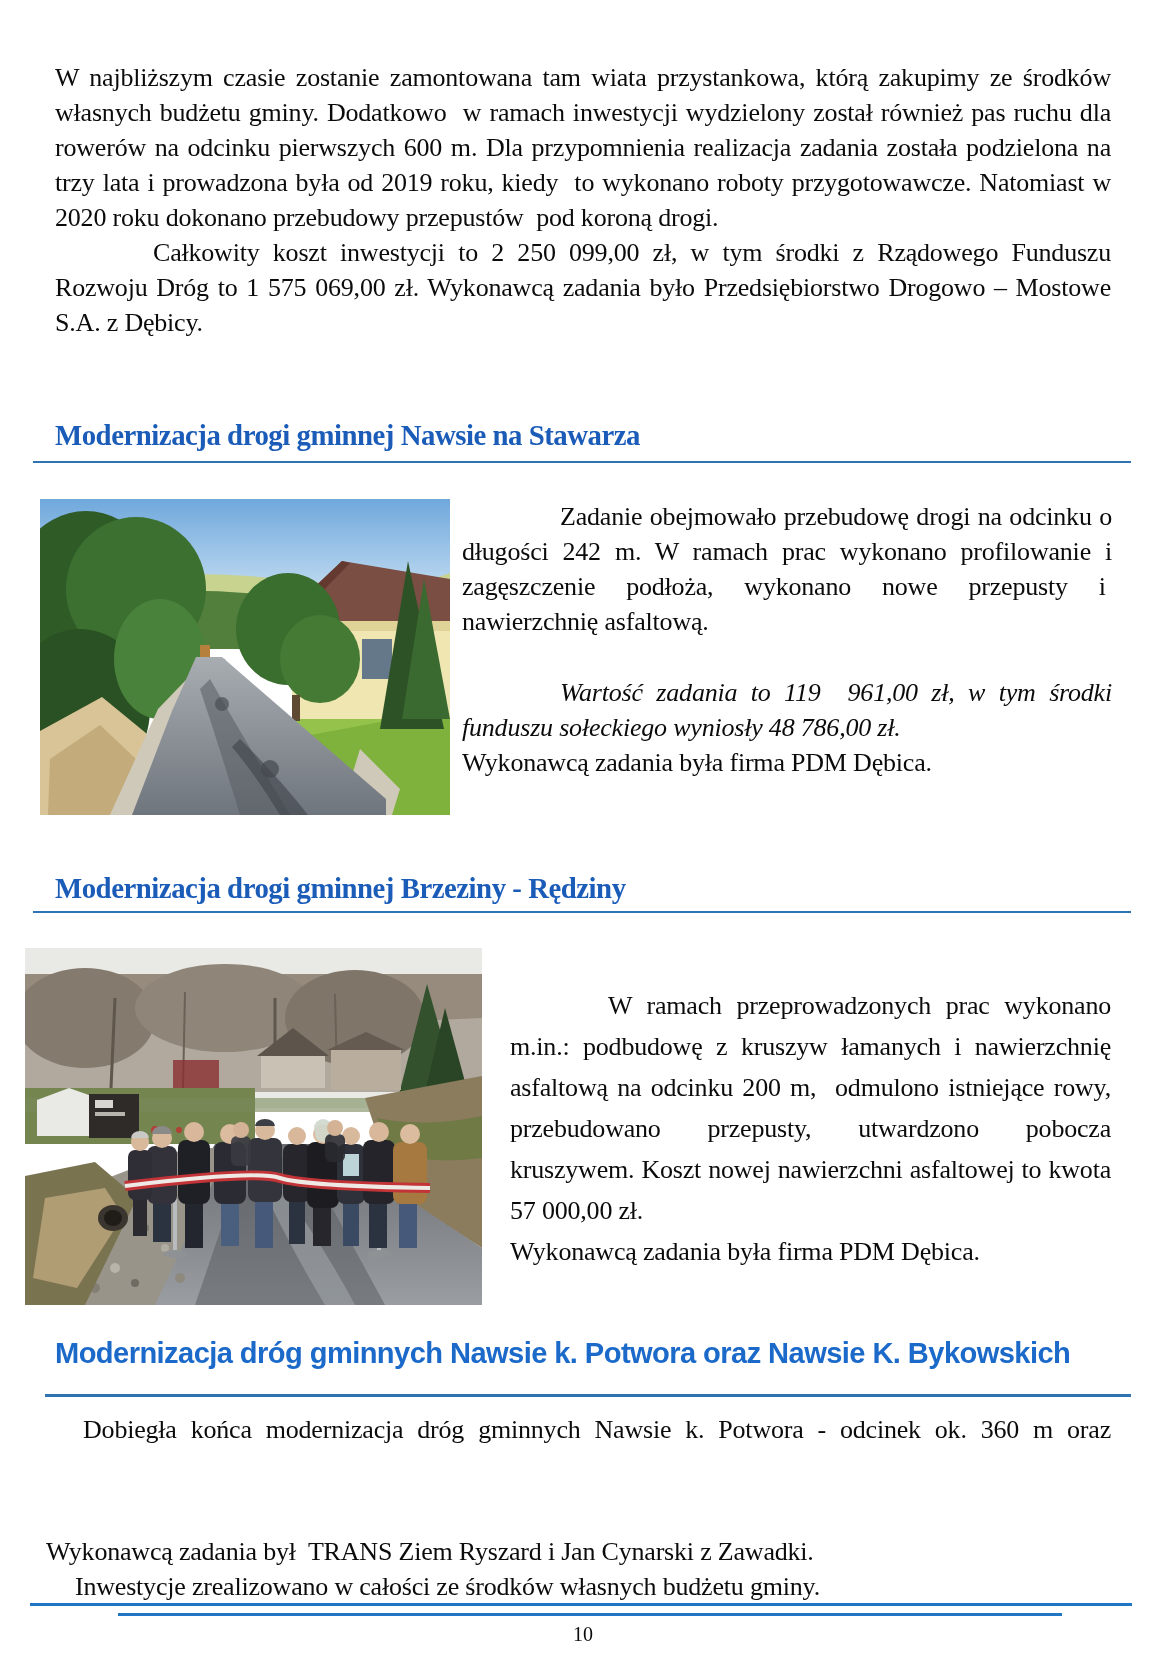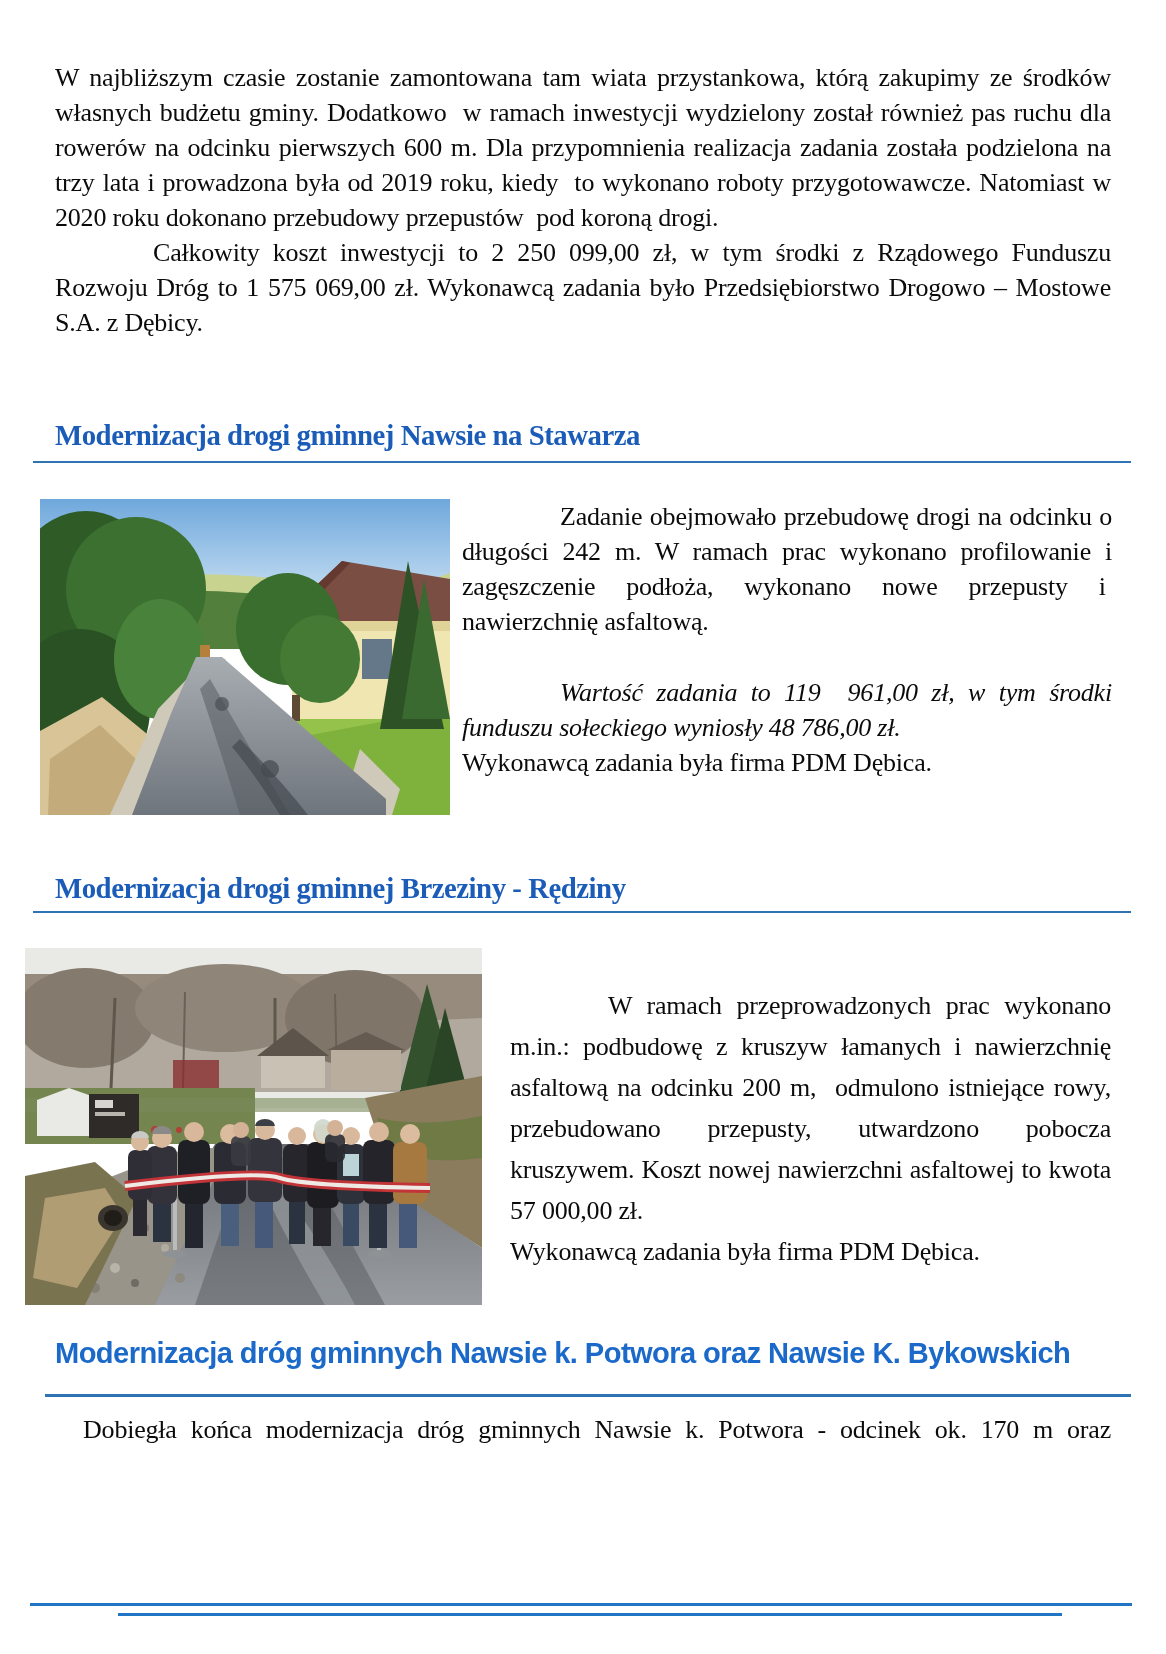--- a/index.html
+++ b/index.html
@@ -268,18 +268,21 @@
   </svg>
 
   <div id="sec2-text">
     <p class="bodytext2 indent">W ramach przeprowadzonych prac wykonano m.in.: podbudowę z kruszyw łamanych i nawierzchnię asfaltową na odcinku 200 m,&nbsp; odmulono istniejące rowy, przebudowano przepusty, utwardzono pobocza kruszywem. Koszt nowej nawierzchni asfaltowej to kwota 57 000,00 zł.</p>
     <p class="bodytext2">Wykonawcą zadania była firma PDM Dębica.</p>
   </div>
 
   <h2 class="h-sans" style="top:1337px">Modernizacja dróg gminnych Nawsie k. Potwora oraz Nawsie K. Bykowskich</h2>
   <div class="rule" style="left:45px;top:1394px;width:1086px;height:3px"></div>
 
-  <p class="line-abs" id="sec3-p1">Dobiegła końca modernizacja dróg gminnych Nawsie k. Potwora - odcinek ok. 170 m oraz</p>
+  <p class="line-abs" id="sec3-p1">Dobiegła końca modernizacja dróg gminnych Nawsie k. Potwora - odcinek ok. 360 m oraz</p>
+  <p class="line-abs" style="left:46px;top:1535px">Wykonawcą zadania był&nbsp; TRANS Ziem Ryszard i Jan Cynarski z Zawadki.</p>
+  <p class="line-abs" style="left:75px;top:1570px">Inwestycje zrealizowano w całości ze środków własnych budżetu gminy.</p>
 
   <div class="footer-line" style="left:30px;top:1603px;width:1102px"></div>
   <div class="footer-line" style="left:118px;top:1613px;width:944px"></div>
+  <p id="page-number">10</p>
 
 </div>
 
 </body></html>

